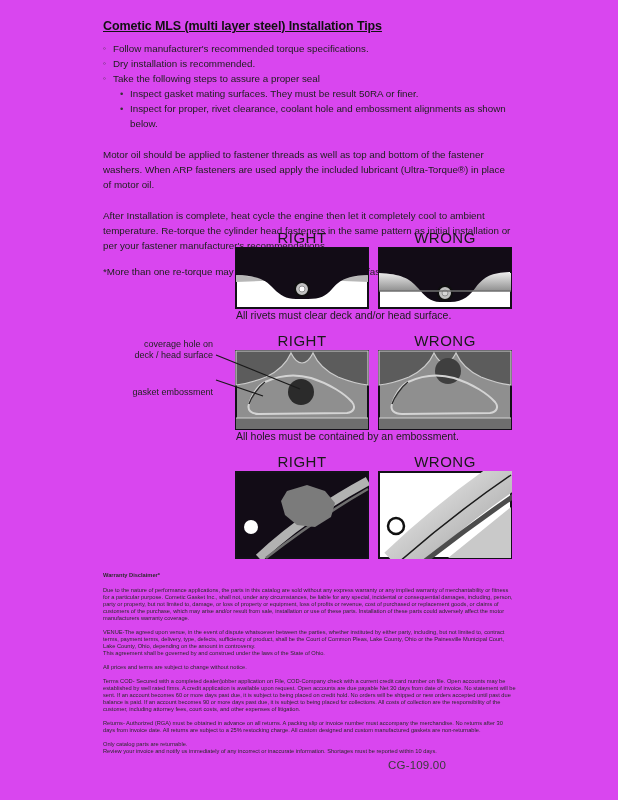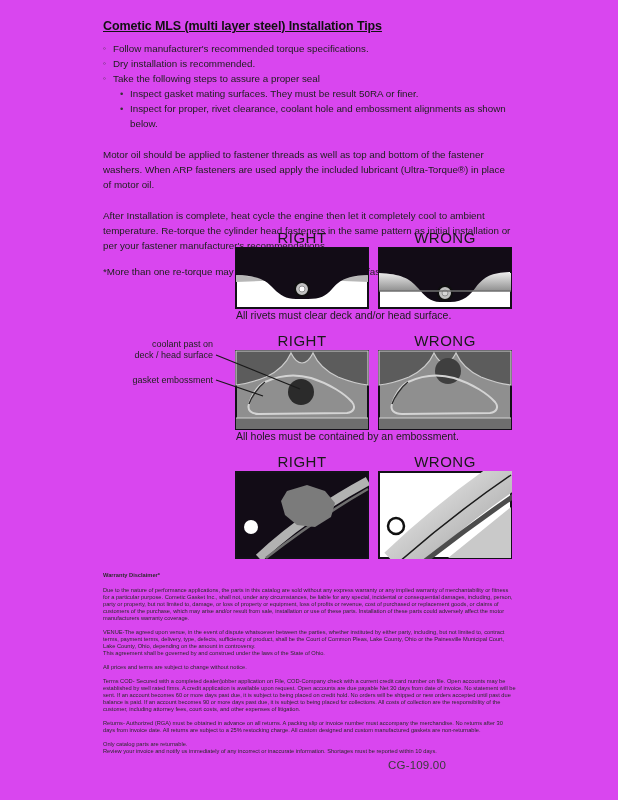--- a/index.html
+++ b/index.html
@@ -27,21 +27,21 @@
   .fig-labels{display:flex;margin-left:132px;width:277px;}
   .fig-labels span{width:134px;text-align:center;font-size:15px;letter-spacing:0.5px;color:#1a1a1a;}
   .fig-labels span + span{margin-left:9px;}
   .fig-boxes{display:flex;margin-left:132px;margin-top:1px;}
   .fig-boxes svg{display:block;}
   .fig-boxes svg + svg{margin-left:9px;}
   .fig-caption{margin-left:133px;margin-top:0;font-size:10.5px;line-height:13px;width:285px;color:#1b1b1b;}
   .fig2wrap{position:relative;}
   .callout{position:absolute;width:108px;text-align:right;font-size:9px;line-height:11px;color:#222;}
   #callout-coolant{left:2px;top:7px;}
-  #callout-embossment{left:2px;top:43px;}
+  #callout-embossment{left:2px;top:55px;}
   .overlay{position:absolute;left:0;top:0;pointer-events:none;}
 
   
   #disclaimer{position:absolute;left:103px;top:572px;width:413px;font-size:5.7px;line-height:7px;color:#2a2a2a;}
   #disclaimer p{margin:0 0 7px 0;}
   #disclaimer p.tight{margin:0;}
   #disclaimer .d-head{font-weight:bold;margin-bottom:8px;}
 
   #footer{position:absolute;left:388px;top:759px;font-size:11.5px;color:#3a3a3a;letter-spacing:0.2px;}
 </style>
@@ -136,21 +136,21 @@
           <rect x="1" y="68" width="132" height="11" fill="#6e6e6e"></rect>
           <line x1="1" y1="68" x2="133" y2="68" stroke="#d2d2d2" stroke-width="1.2"></line>
           <circle cx="70" cy="21" r="13" fill="#3f3f3f"></circle>
           <path d="M30,32 C45,25 62,24 76,28 C95,34 110,44 117,52 C121,57 119,62 112,63 L24,64 C16,64 12,60 14,54 C16,47 22,36 30,32 Z" fill="none" stroke="#d4d4d4" stroke-width="2"></path>
           <path d="M30,32 C23,37 16,48 14,54" fill="none" stroke="#2d2d2d" stroke-width="1.5"></path>
         </svg>
       </div>
       <div class="fig-caption">All holes must be contained by an embossment.</div>
 
       <div class="callout" id="callout-coolant">
-        <div>coolant past on</div>
+        <div>coverage hole on</div>
         <div>deck / head surface</div>
       </div>
       <div class="callout" id="callout-embossment">gasket embossment</div>
       <svg class="overlay" width="440" height="110" viewBox="0 0 440 110">
         <line x1="113" y1="23" x2="197" y2="57" stroke="#1a1a1a" stroke-width="1.2"></line>
         <line x1="113" y1="48" x2="160" y2="64" stroke="#1a1a1a" stroke-width="1.2"></line>
       </svg>
     </div>
 
     <div class="fig">

